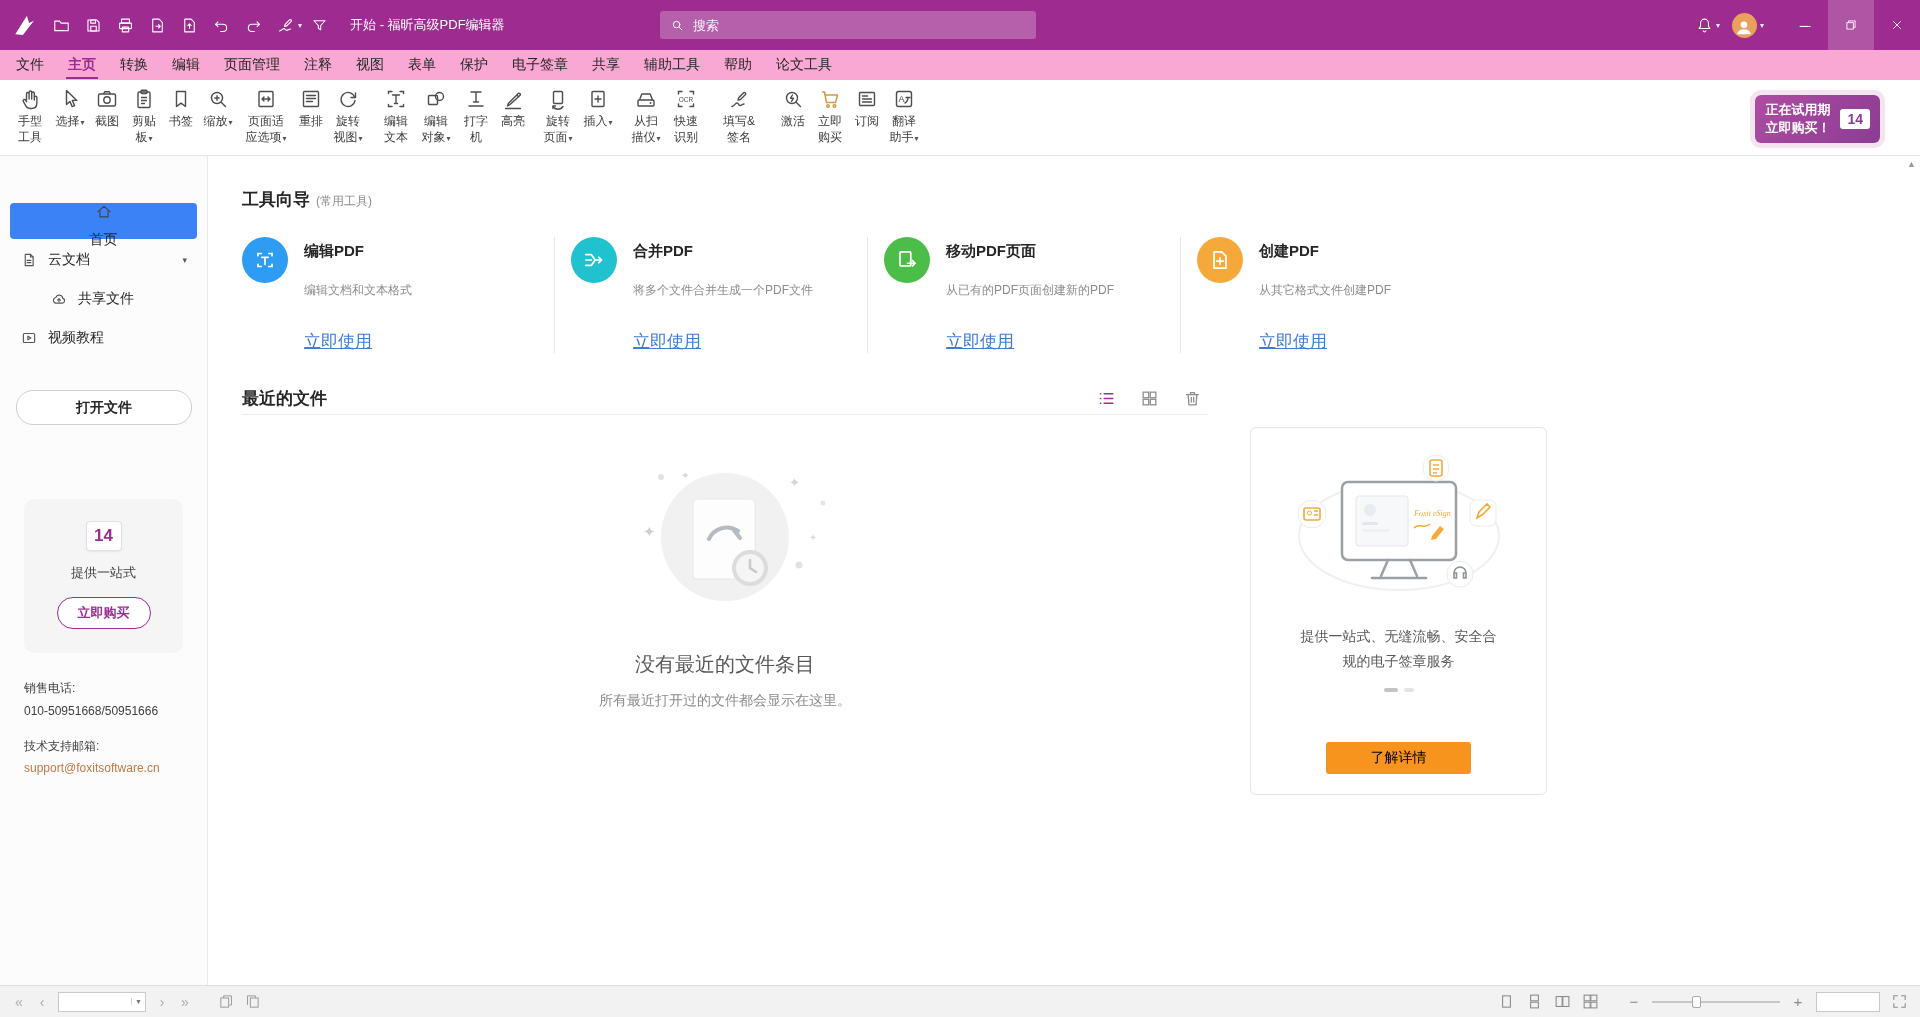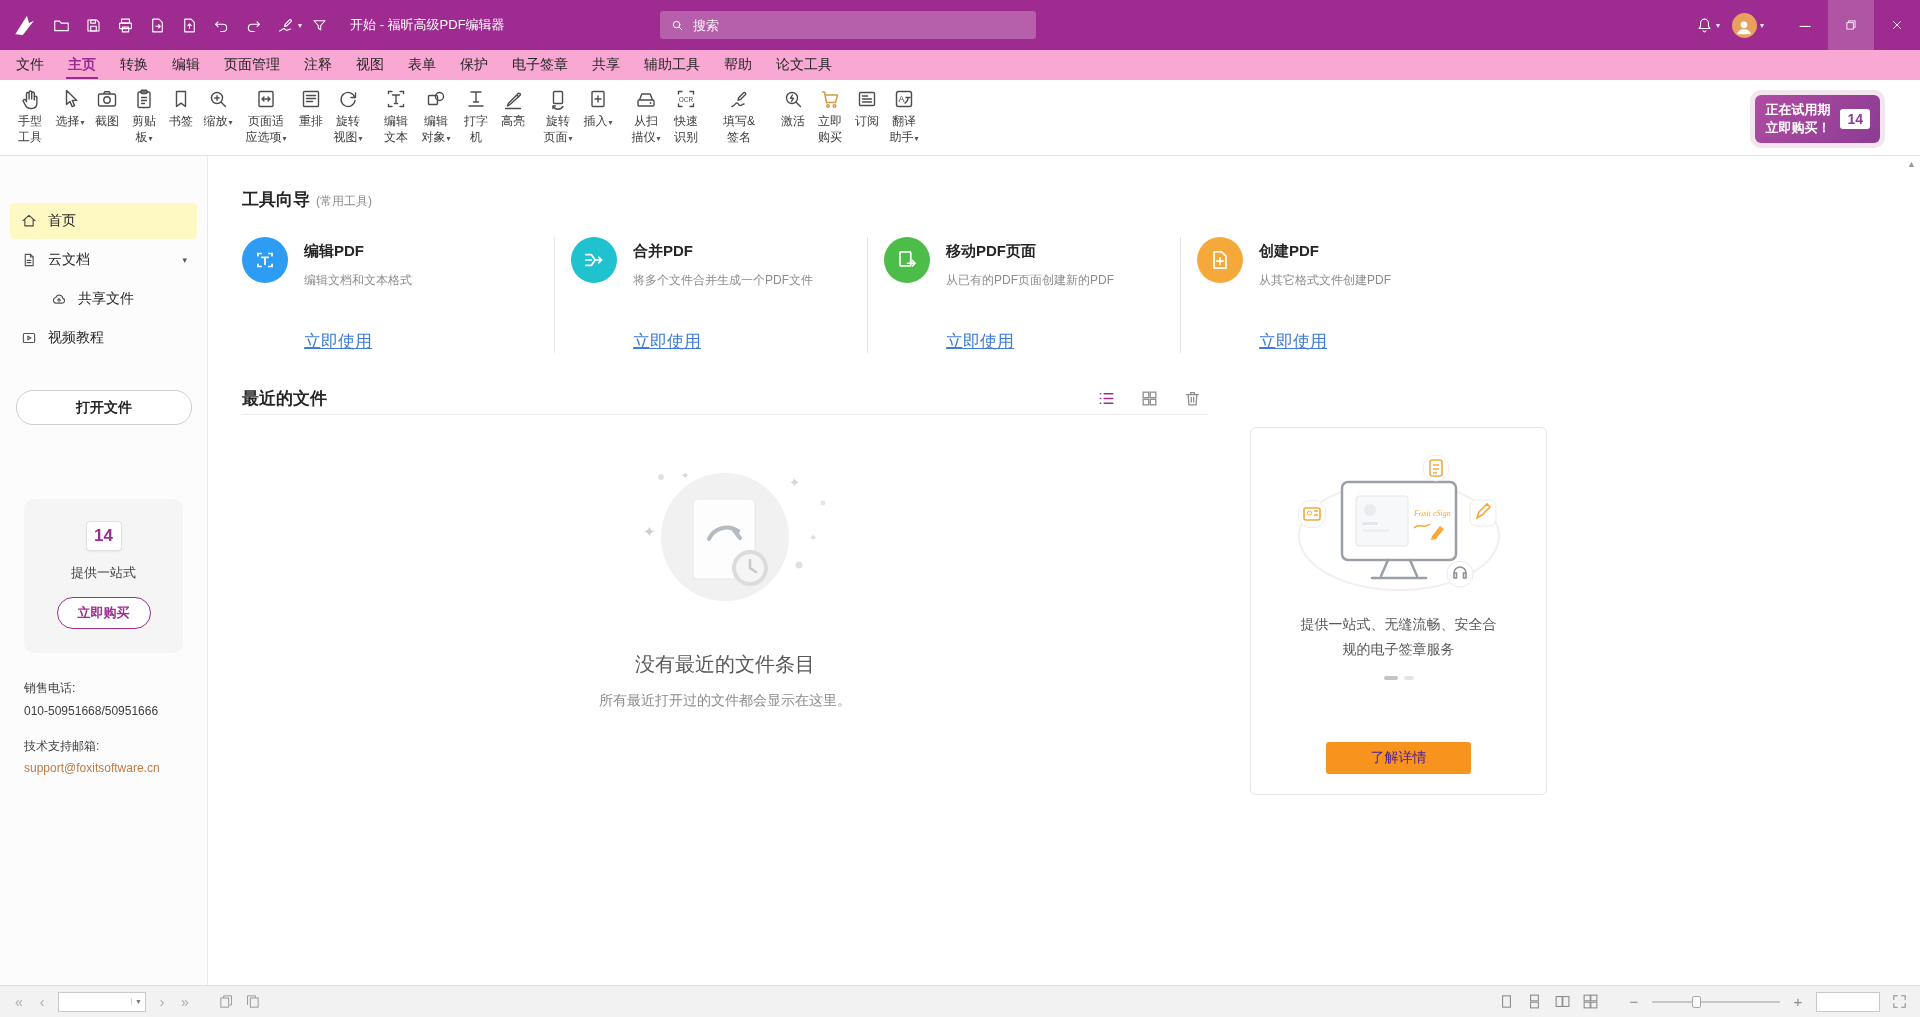--- a/index.html
+++ b/index.html
@@ -42,21 +42,21 @@
   .caret { font-size:8px; color:#555; margin-left:1px; }
   .trial-wrap { margin-left:auto; align-self:center; display:flex; align-items:center; }
   .trial-badge { background:linear-gradient(130deg,#AE4CA2,#8C3C93); border-radius:6px; padding:6px 10px; display:flex; align-items:center; gap:10px; color:#fff; box-shadow:0 0 0 5px rgba(160,70,150,.14); margin-right:30px; }
   .trial-text { font-size:13px; line-height:1.35; font-weight:bold; white-space:nowrap; }
   .trial-days { background:#fff; color:#8C3C93; font-weight:bold; font-size:14px; padding:2px 7px; border-radius:3px; }
 
   
   .app-body { display:flex; height:829px; background:#fff; }
   .sidebar { width:208px; border-right:1px solid #E9E9E9; padding-top:44px; flex-shrink:0; background:#FCFCFC; }
   .side-item { height:36px; margin:3px 10px; display:flex; align-items:center; gap:10px; padding:0 10px; font-size:14px; color:#262626; border-radius:4px; }
-  .side-item.selected { background:#fef9c3; }
+  .side-item.selected { background:#3b82f6;flex-direction:column; }
   .side-item svg { width:18px; height:18px; flex-shrink:0; }
   .side-item .caret-r { margin-left:auto; font-size:9px; color:#595959; }
   .side-item.child { padding-left:40px; }
   .open-btn { display:block; margin:34px 16px 0; width:176px; height:35px; border:1px solid #CFCFCF; border-radius:17px; background:#fff; font-size:14px; font-weight:bold; color:#262626; }
   .trial-card { margin:74px 24px 0; background:#F5F5F5; border-radius:10px; padding:22px 10px 24px; text-align:center; }
   .tc-days { display:inline-block; min-width:36px; background:#fff; border:1px solid #E6DCE6; border-radius:4px; color:var(--accent,#9B2D91); font-weight:bold; font-size:17px; padding:4px 7px; box-shadow:0 1px 2px rgba(0,0,0,.06); }
   .tc-label { margin-top:13px; font-size:13px; color:#404040; }
   .tc-buy { margin-top:15px; display:inline-block; padding:6px 20px; border:1px solid var(--accent,#9B2D91); border-radius:16px; color:var(--accent,#9B2D91); font-size:13px; font-weight:bold; background:#fff; }
   .contact { margin:24px 24px 0; font-size:12px; color:#404040; line-height:1.9; }
   .contact .email { color:#BD7B45; }
@@ -67,40 +67,40 @@
   .tools-title { font-size:17px; font-weight:bold; color:#262626; }
   .tools-sub { font-size:12px; color:#8C8C8C; }
   .cards { display:flex; margin-top:26px; }
   .card { width:313px; display:flex; gap:16px; padding-right:14px; }
   .card + .card { padding-left:16px; }
   .card:not(:last-child) { border-right:1px solid #E5E5E5; }
   .card-icon { width:46px; height:46px; border-radius:50%; flex-shrink:0; display:flex; align-items:center; justify-content:center; }
   .card-icon svg { width:26px; height:26px; }
   .card-body { display:flex; flex-direction:column; min-height:116px; }
   .card-title { font-size:15px; font-weight:bold; color:#262626; margin-top:5px; }
-  .card-desc { font-size:12px; color:#8C8C8C; margin-top:10px; line-height:1.55; max-width:195px; }
+  .card-desc { font-size:12px; color:#8C8C8C; margin-top:20px; line-height:1.55; max-width:195px; }
   .card-link { margin-top:auto; font-size:17px; color:var(--link,#3F7CD6); text-decoration:underline; }
 
   .recent-row { display:flex; margin-top:34px; }
   .recent-left { width:966px; }
   .recent-head { display:flex; align-items:center; padding-bottom:4px; border-bottom:1px solid #EDEDED; }
   .recent-title { font-size:17px; font-weight:bold; color:#262626; }
   .recent-icons { margin-left:auto; display:flex; gap:24px; align-items:center; padding-right:6px; }
   .recent-icons svg { width:19px; height:19px; }
   .empty { text-align:center; padding-top:24px; }
   .empty svg { display:block; margin:0 auto; }
   .empty-title { font-size:20px; color:#595959; margin-top:16px; }
   .empty-sub { font-size:14px; color:#8C8C8C; margin-top:14px; }
 
   .promo { width:297px; margin-left:42px; margin-top:40px; border:1px solid #E6E6E6; border-radius:6px; padding:24px 18px 20px; display:flex; flex-direction:column; align-items:center; background:#fff; height:368px; }
-  .promo-text { font-size:14px; color:#595959; line-height:1.8; text-align:center; margin-top:0; }
+  .promo-text { font-size:14px; color:#595959; line-height:1.8; text-align:center; margin-top:12px; }
   .promo-dots { display:flex; gap:6px; margin-top:14px; align-items:center; }
   .dot { height:4px; border-radius:2px; background:#C4C4C4; width:14px; }
   .dot.inactive { background:#E4E4E4; width:10px; }
-  .promo-btn { margin-top:auto; width:145px; height:32px; background:var(--orange,#F7941E); color:#4c1d95; border:none; border-radius:3px; font-size:14px; }
+  .promo-btn { margin-top:auto; width:145px; height:32px; background:var(--orange,#F7941E); color:#000000; border:none; border-radius:3px; font-size:14px; }
 
   
   .statusbar { height:32px; background:#F2F2F2; border-top:1px solid #DDD; display:flex; align-items:center; padding:0 12px; }
   .sb-left { display:flex; align-items:center; gap:9px; }
   .nav-arrow { font-size:14px; color:#ABABAB; width:14px; text-align:center; }
   .page-box { display:flex; align-items:center; background:#fff; border:1px solid #C9C9C9; height:20px; width:88px; }
   .page-box input { flex:1; min-width:0; border:none; outline:none; font-size:12px; padding:0 4px; }
   .page-box .pb-caret { width:14px; border-left:1px solid #D5D5D5; font-size:7px; color:#777; text-align:center; }
   .sb-icon svg { width:17px; height:17px; display:block; }
   .sb-right { margin-left:auto; display:flex; align-items:center; gap:11px; }

